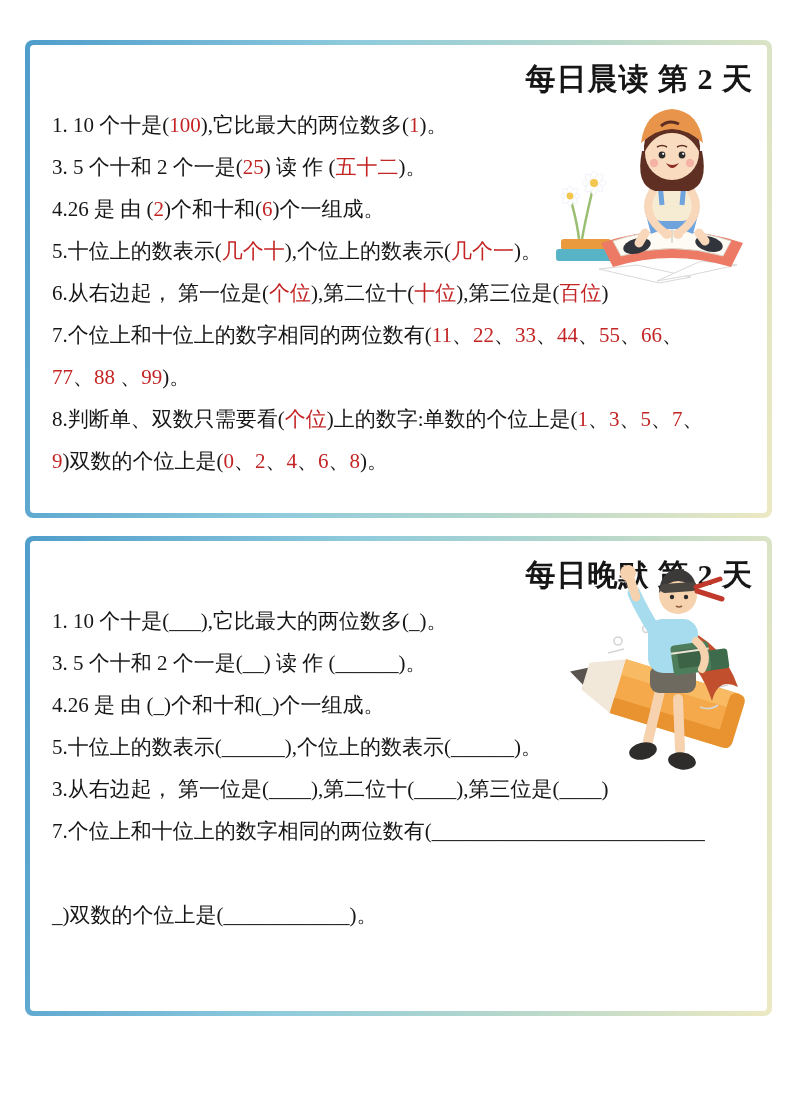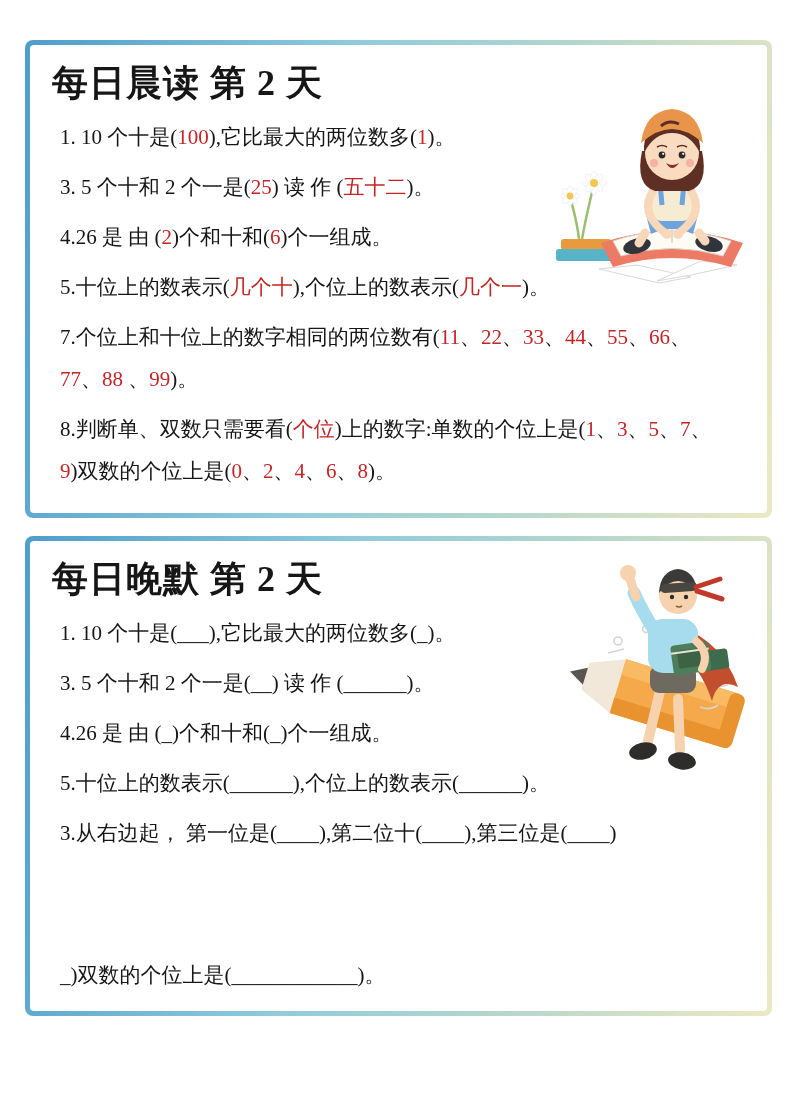--- a/index.html
+++ b/index.html
@@ -22,25 +22,25 @@
     position:absolute;left:25px;width:747px;border-radius:8px;
     background:linear-gradient(100deg,var(--border-left) 0%,var(--border-mid1) 40%,var(--border-mid2) 68%,var(--border-right) 100%);
     padding:5px;box-sizing:border-box;
   }
   .card-inner{
     background:#fff;border-radius:4px;width:100%;height:100%;
     box-sizing:border-box;position:relative;overflow:hidden;
     padding:8px 14px 0 22px;
   }
   .card-title{
-    text-align:left;font-size:36px;font-weight:bold;margin:6px 0 4px 0;
+    text-align:right;font-size:30px;font-weight:bold;margin:6px 0 4px 0;
     letter-spacing:1px;
   }
   .questions{font-size:21px;line-height:42px;}
-  .questions p{margin:8px;}
+  .questions p{margin:0;}
   .ans{color:var(--answer-red);}
   .illus{position:absolute;pointer-events:none;}
   #girl-illus{top:48px;right:14px;width:212px;height:198px;}
   #boy-illus{top:8px;right:2px;width:205px;height:230px;}
 </style>
 </head>
 <body>
 
 <section class="card" style="top:40px;height:478px;">
   <div class="card-inner">
@@ -112,20 +112,21 @@
 
       <circle cx="126" cy="141" r="5" fill="#f8d7ba"></circle>
       <circle cx="137" cy="141" r="5" fill="#f8d7ba"></circle>
     </svg>
 
     <div class="questions">
       <p><span>1. 10 个十是(</span><span class="ans">100</span><span>),它比最大的两位数多(</span><span class="ans">1</span><span>)。</span></p>
       <p><span>3. 5 个十和 2 个一是(</span><span class="ans">25</span><span>) 读 作 (</span><span class="ans">五十二</span><span>)。</span></p>
       <p><span>4.26 是 由 (</span><span class="ans">2</span><span>)个和十和(</span><span class="ans">6</span><span>)个一组成。</span></p>
       <p><span>5.十位上的数表示(</span><span class="ans">几个十</span><span>),个位上的数表示(</span><span class="ans">几个一</span><span>)。</span></p>
+      <p><span>6.从右边起， 第一位是(</span><span class="ans">个位</span><span>),第二位十(</span><span class="ans">十位</span><span>),第三位是(</span><span class="ans">百位</span><span>)</span></p>
       <p><span>7.个位上和十位上的数字相同的两位数有(</span><span class="ans">11</span><span>、</span><span class="ans">22</span><span>、</span><span class="ans">33</span><span>、</span><span class="ans">44</span><span>、</span><span class="ans">55</span><span>、</span><span class="ans">66</span><span>、</span><br><span class="ans">77</span><span>、</span><span class="ans">88</span><span> 、</span><span class="ans">99</span><span>)。</span></p>
       <p><span>8.判断单、双数只需要看(</span><span class="ans">个位</span><span>)上的数字:单数的个位上是(</span><span class="ans">1</span><span>、</span><span class="ans">3</span><span>、</span><span class="ans">5</span><span>、</span><span class="ans">7</span><span>、</span><br><span class="ans">9</span><span>)双数的个位上是(</span><span class="ans">0</span><span>、</span><span class="ans">2</span><span>、</span><span class="ans">4</span><span>、</span><span class="ans">6</span><span>、</span><span class="ans">8</span><span>)。</span></p>
     </div>
   </div>
 </section>
 
 <section class="card" style="top:536px;height:480px;">
   <div class="card-inner">
     <h1 class="card-title">每日晚默 第 2 天</h1>
 
@@ -181,17 +182,17 @@
       <circle cx="126" cy="48" r="2.2" fill="#2b2b2b"></circle>
       <path d="M116 57 Q119 59 122 57" stroke="#8d5a3b" stroke-width="1.6" fill="none"></path>
     </svg>
 
     <div class="questions">
       <p><span>1. 10 个十是(___),它比最大的两位数多(_)。</span></p>
       <p><span>3. 5 个十和 2 个一是(__) 读 作 (______)。</span></p>
       <p><span>4.26 是 由 (_)个和十和(_)个一组成。</span></p>
       <p><span>5.十位上的数表示(______),个位上的数表示(______)。</span></p>
       <p><span>3.从右边起， 第一位是(____),第二位十(____),第三位是(____)</span></p>
-      <p><br></p>
+      <p><span>7.个位上和十位上的数字相同的两位数有(__________________________</span><br></p>
       <p><br><span>_)双数的个位上是(____________)。</span></p>
     </div>
   </div>
 </section>
 
 </body></html>

